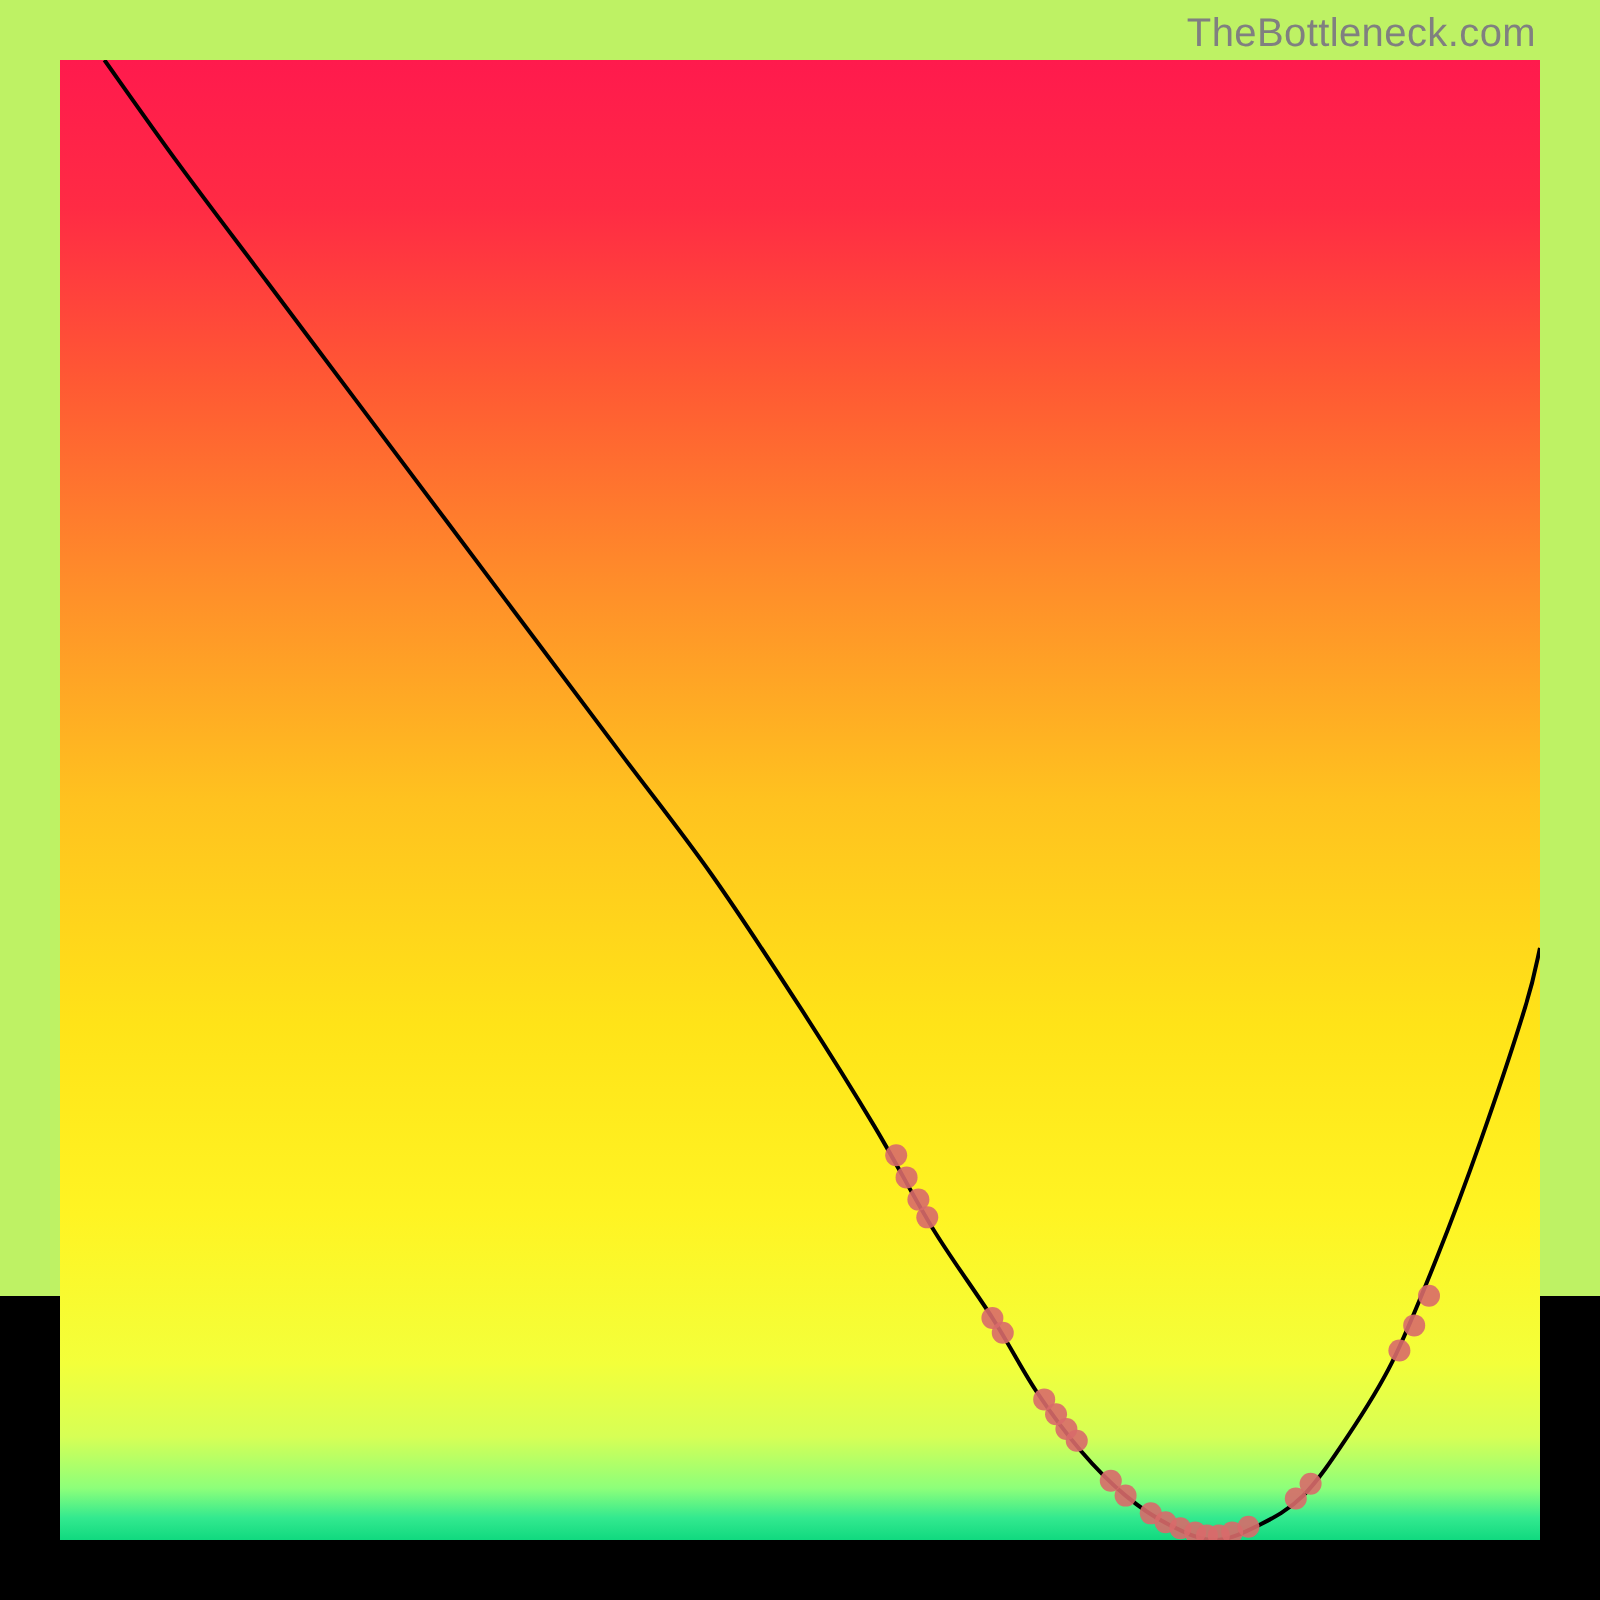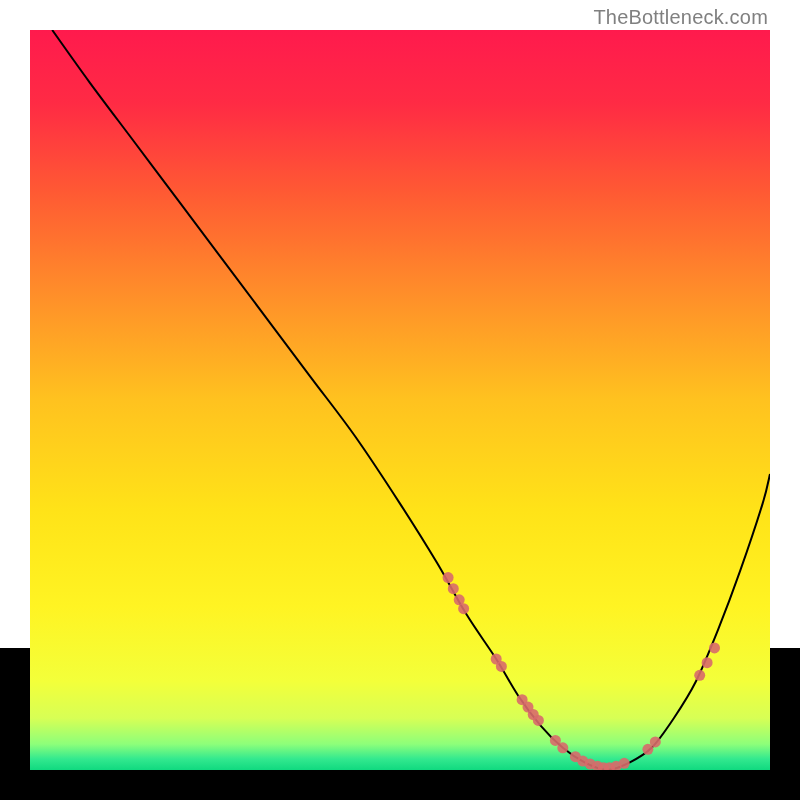--- a/index.html
+++ b/index.html
@@ -1,17 +1,17 @@
 <!DOCTYPE html>
 <html><head>
 <meta charset="utf-8">
 <style>
 * { margin: 0; padding: 0; box-sizing: border-box; }
 html, body { width: 800px; height: 800px; background: #000; overflow: hidden; font-family: Arial, sans-serif; }
-.stage { position: relative; width: 800px; height: 648px; background: #ffffff; }
+.stage { position: relative; width: 800px; height: 648px; background: #bef264; }
 .plot-area { position: absolute; left: 30px; top: 30px; width: 740px; height: 740px; }
 .gradient-bg { position: absolute; inset: 0; }
 .curve-layer { position: absolute; inset: 0; }
 .watermark { position: absolute; top: 6px; right: 32px; color: #808080; font-size: 20px; letter-spacing: 0.2px; }
 svg { display: block; }
 .dot { fill: #d86a6a; fill-opacity: 0.9; }
 </style>
 </head>
 <body>
 <div class="stage">

